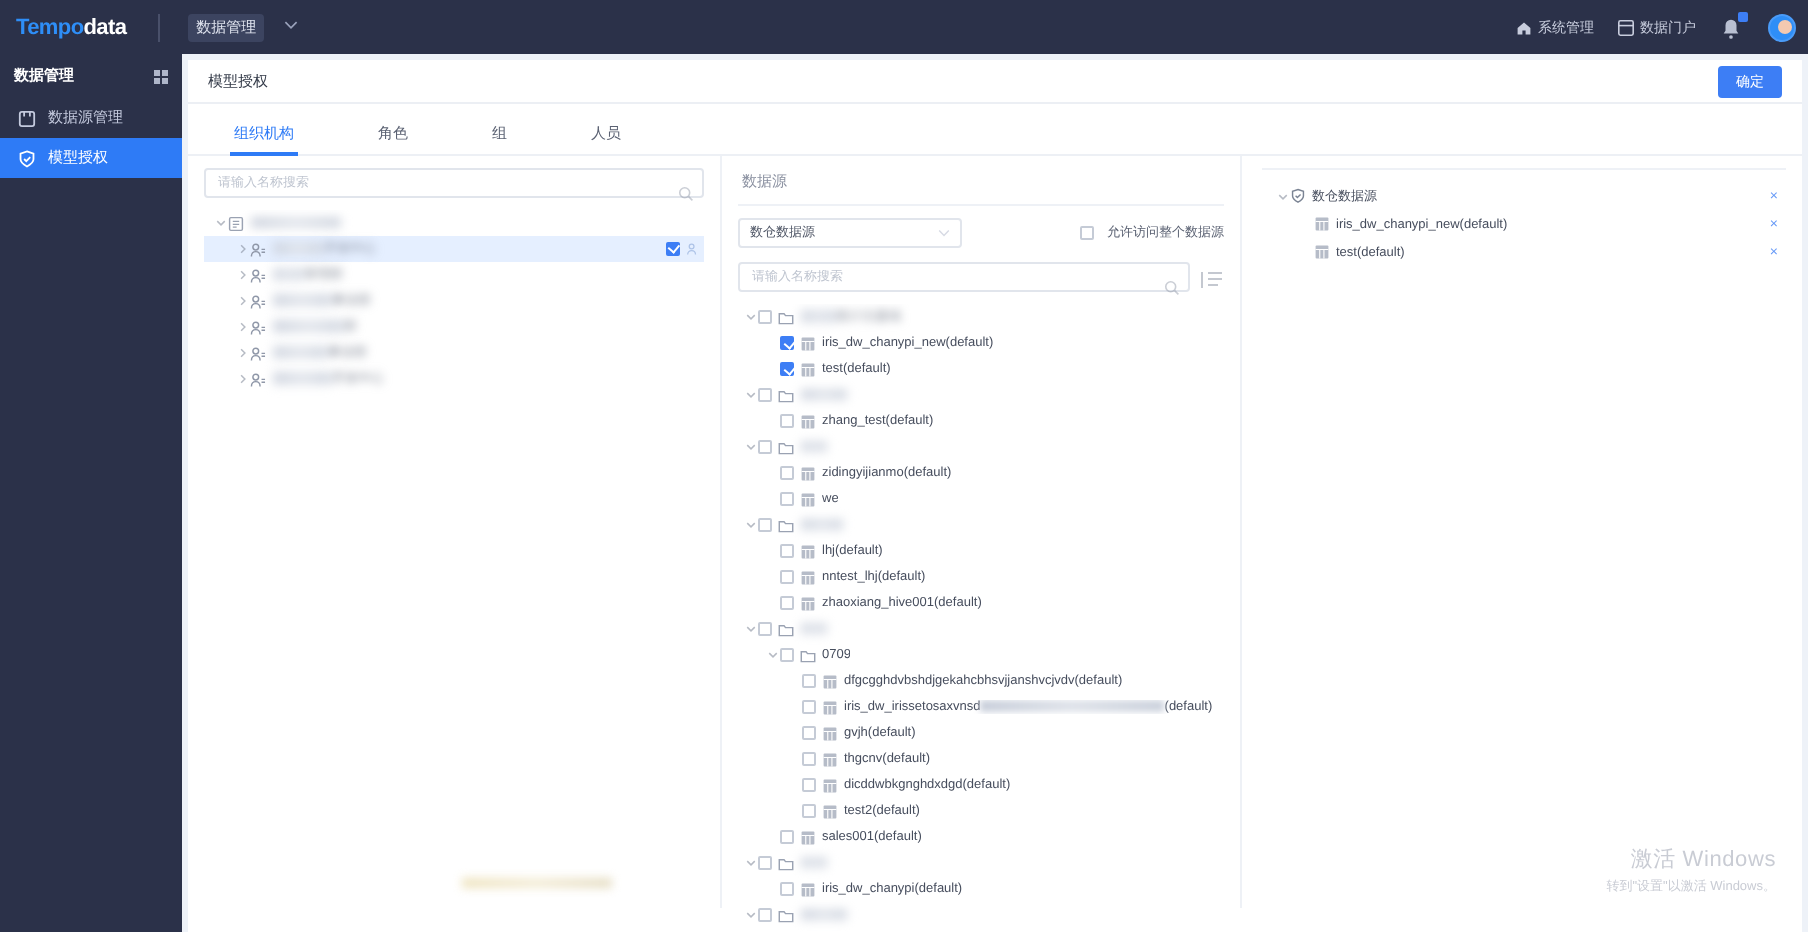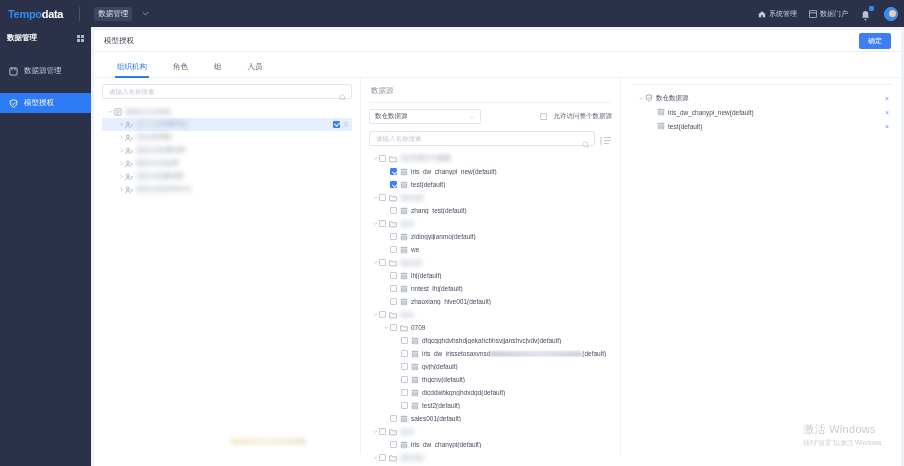--- a/index.html
+++ b/index.html
@@ -50,21 +50,21 @@
     background:#2b3149;
   }
   .sb-header {
     height:22px; display:flex; align-items:center; justify-content:space-between;
     padding:0 7px; font-size:7.5px; color:#ffffff; font-weight:bold;
   }
   .sb-collapse { display:grid; grid-template-columns:1fr 1fr; gap:1px; width:7px; height:7px; cursor:pointer;}
   .sb-collapse i { background:#aeb5c9; }
   .sb-item {
     height:20px; display:flex; align-items:center; gap:6px;
-    padding-left:9px; font-size:7.5px; color:#c4cade; cursor:pointer;margin-top:12px;
+    padding-left:9px; font-size:7.5px; color:#c4cade; cursor:pointer;
   }
   .sb-item.active { background:#2e7bf6; color:#fff; }
   .sb-ico { width:9px; height:9px; flex:none; display:block; }
 
   
   .content {
     position:absolute; left:91px; top:27px; width:813px; height:439px;
     background:#eef2f8; padding:3px 3px 0 3px;
   }
   .pagecard { background:#fff; height:100%; }
@@ -73,21 +73,21 @@
     padding:0 10px; border-bottom:1px solid #eceff4;
   }
   .page-title { font-size:7.5px; color:#333a48; }
   .btn-primary {
     background:#3d7ef5; color:#fff; font-size:7px;
     padding:3px 9px; border:none; border-radius:2px; cursor:pointer;
   }
 
   
   .tabs-row {
-    display:flex; align-items:center; gap:0;
+    display:flex; align-items:center; gap:16px;
     padding:0 10px; height:23px; border-bottom:1px solid #edf0f5;
     margin-top:3px; background:#fff;
   }
   .tab {
     font-size:7.5px; color:#5a6172; padding:0 13px; height:23px;
     line-height:23px; cursor:pointer; position:relative;
   }
   .tab.active { color:#2e7bf6; }
   .tab.active::after {
     content:""; position:absolute; left:11px; right:11px; bottom:0;
@@ -178,21 +178,21 @@
 
   
   .rnode { display:flex; align-items:center; height:14px; font-size:6.5px; color:#464d5d; position:relative; }
   .xbtn { position:absolute; right:4px; color:#3d7ef5; font-size:7px; cursor:pointer; opacity:.8;}
 
   
   .watermark {
     position:absolute; right:16px; bottom:18px; text-align:left;
     color:#c9ccd4; pointer-events:none; user-select:none;
   }
-  .wm1 { font-size:11px; letter-spacing:.3px; }
+  .wm1 { font-size:11px; letter-spacing:.3px;text-align:right; }
   .wm2 { font-size:6.5px; margin-top:2px; }
 
   .ghost-blur {
     position:absolute; left:140px; bottom:22px; width:75px; height:5px;
     background:linear-gradient(90deg,#e8d9a8,#f0e6c8,#ddd2b0);
     filter:blur(2.5px); opacity:.75;
   }
 </style>
 </head>
 <body>

